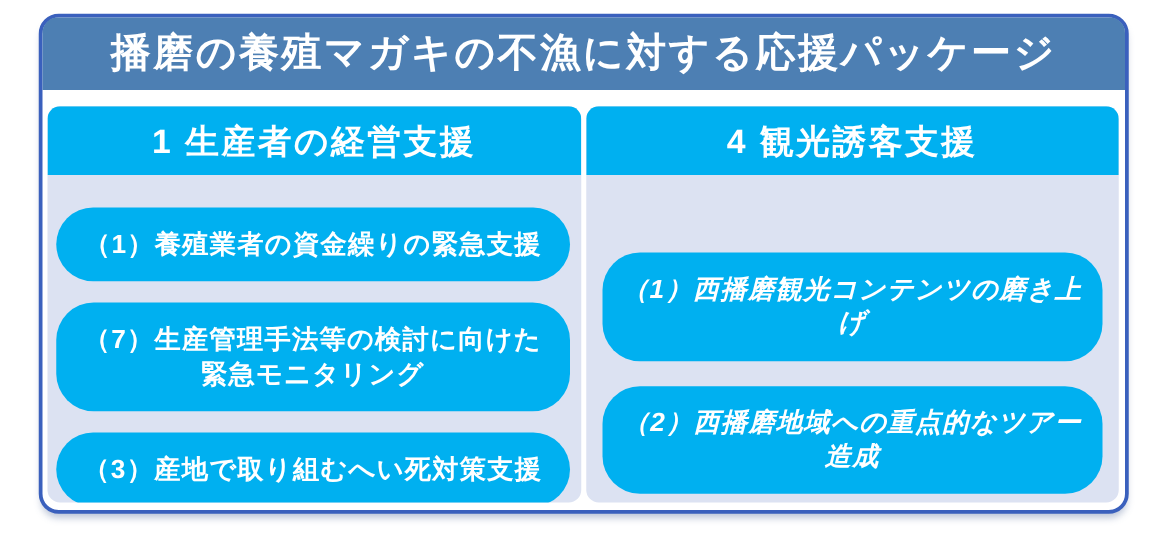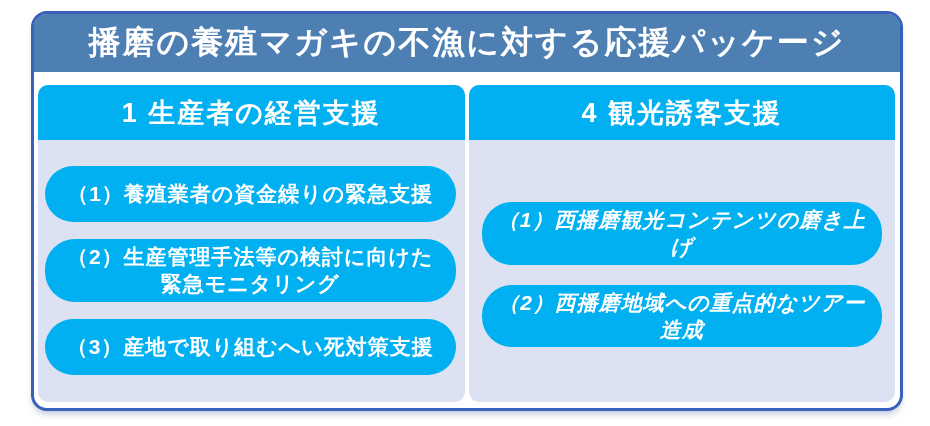--- a/index.html
+++ b/index.html
@@ -76,39 +76,39 @@
     border-radius: 30px;
     min-height: 56px;
     display: flex; align-items: center; justify-content: center;
     color: #ffffff;
     font-size: 21px;
     font-weight: bold;
     letter-spacing: 1px;
     text-align: center;
     white-space: pre-line;
     line-height: 1.3;
-    padding: 4px 10px;
+    padding: 16px 10px;
   }
   .column-left  .pill { margin-bottom: 17px; }
   .column-right .pill { margin-bottom: 20px; }
 </style>
 </head>
 <body>
 
 <div class="board">
 
   <div class="board-header">播磨の養殖マガキの不漁に対する応援パッケージ</div>
 
   <div class="columns">
 
     <section class="column column-left">
       <div class="col-header">1 生産者の経営支援</div>
       <div class="col-body">
         <div class="pill">（1）養殖業者の資金繰りの緊急支援</div>
-        <div class="pill">（2）生産管理手法等の検討に向けた
+        <div class="pill">（7）生産管理手法等の検討に向けた
 緊急モニタリング</div>
         <div class="pill">（3）産地で取り組むへい死対策支援</div>
       </div>
     </section>
 
     <section class="column column-right">
       <div class="col-header">4 観光誘客支援</div>
       <div class="col-body">
         <div class="pill">（1）西播磨観光コンテンツの磨き上げ</div>
         <div class="pill">（2）西播磨地域への重点的なツアー造成</div>

